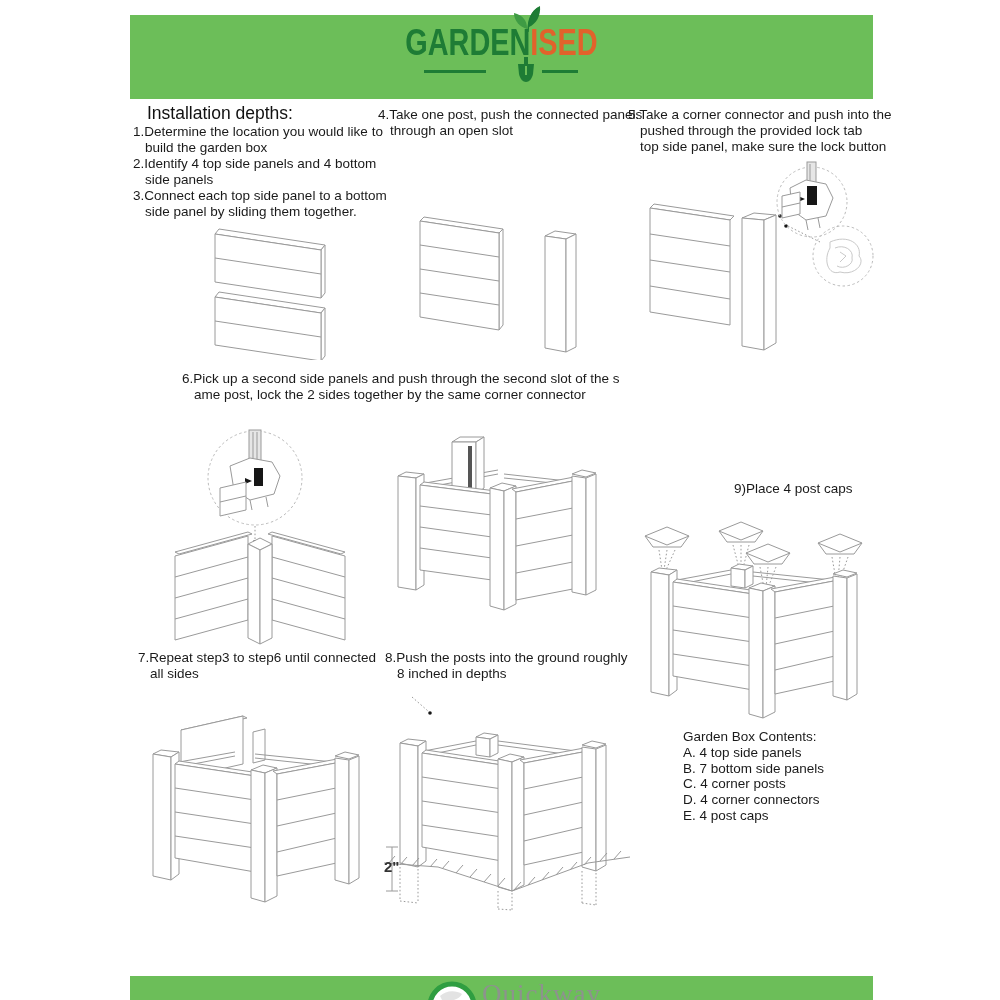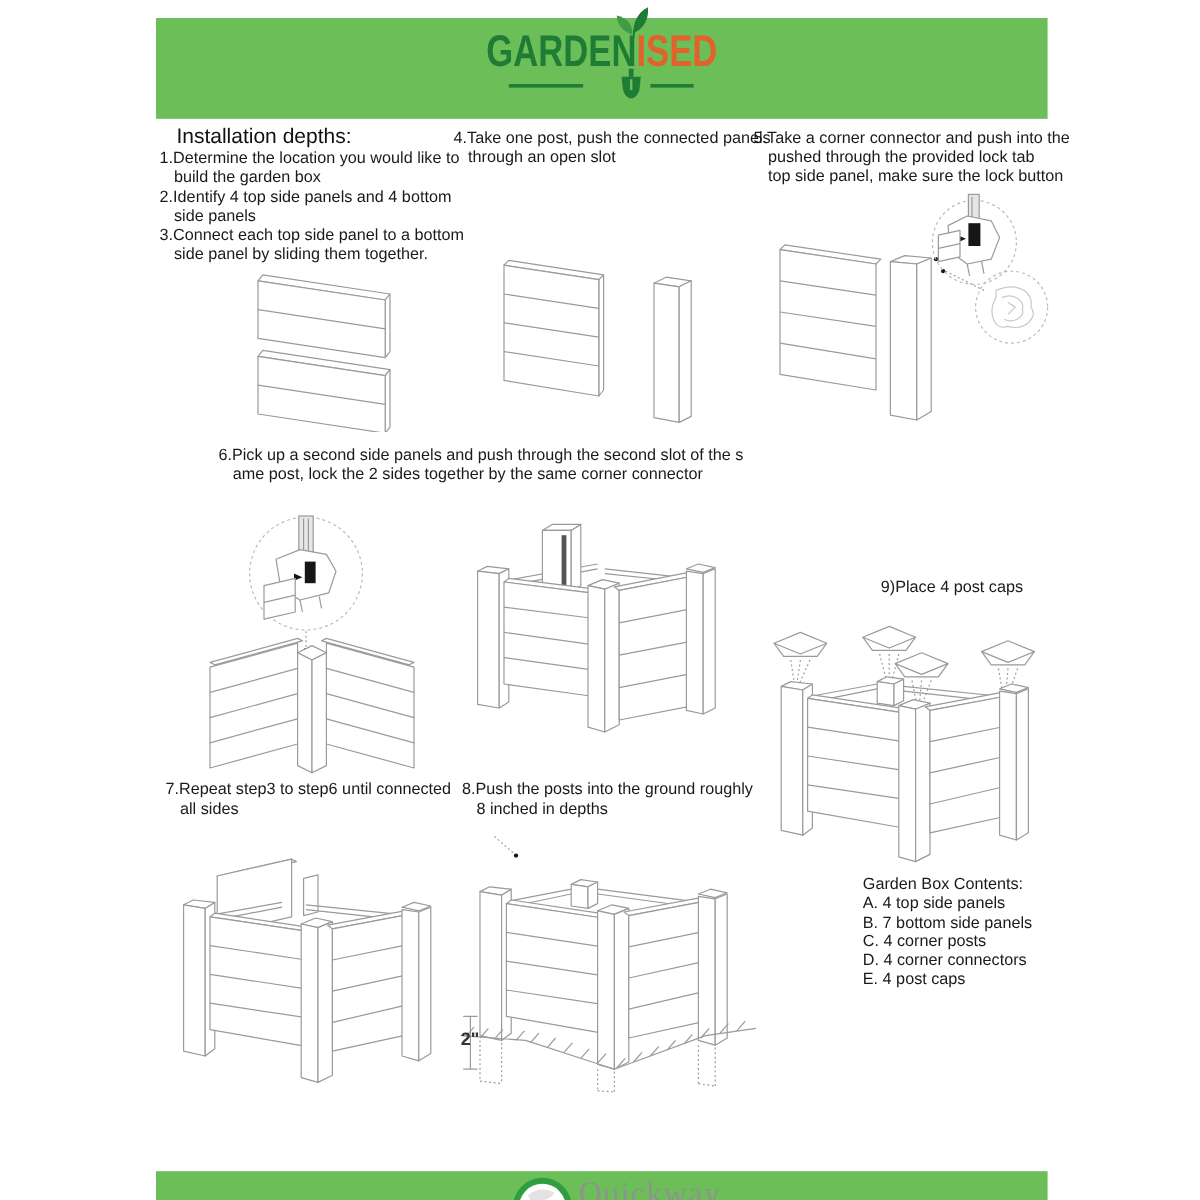--- a/index.html
+++ b/index.html
@@ -5,21 +5,21 @@
   html,body{margin:0;padding:0;background:#fff;}
   #page{position:relative;width:1000px;height:1000px;background:#fff;overflow:hidden;
         font-family:"Liberation Sans",sans-serif;color:#222;}
   .abs{position:absolute;}
   .bar{background:#6cbe59;}
   
   .h1{font-size:17.5px;font-weight:400;color:#111;}
   .step{font-size:13.5px;line-height:16px;color:#1a1a1a;}
   .step .ln{display:block;white-space:nowrap;}
   .step .cont{padding-left:12px;}
-  .contents{font-size:13.5px;line-height:15.8px;color:#1a1a1a;margin-left:36px;}
+  .contents{font-size:13.5px;line-height:15.8px;color:#1a1a1a;}
   .contents .ln{display:block;white-space:nowrap;}
   
   .brandrow{display:flex;justify-content:center;align-items:flex-end;transform:scaleX(.78);transform-origin:center;}
   .brand-green{color:#1e7c35;}
   .brand-orange{color:#e2622b;}
   .brandtxt{font-size:37px;font-weight:700;letter-spacing:0px;line-height:1;}
   .underline-seg{position:absolute;height:3px;background:#1e7c35;top:55px;}
   
   .co{font-family:"Liberation Serif",serif;color:#8d938d;}
   .co1{font-size:27px;line-height:24px;letter-spacing:1px;}

